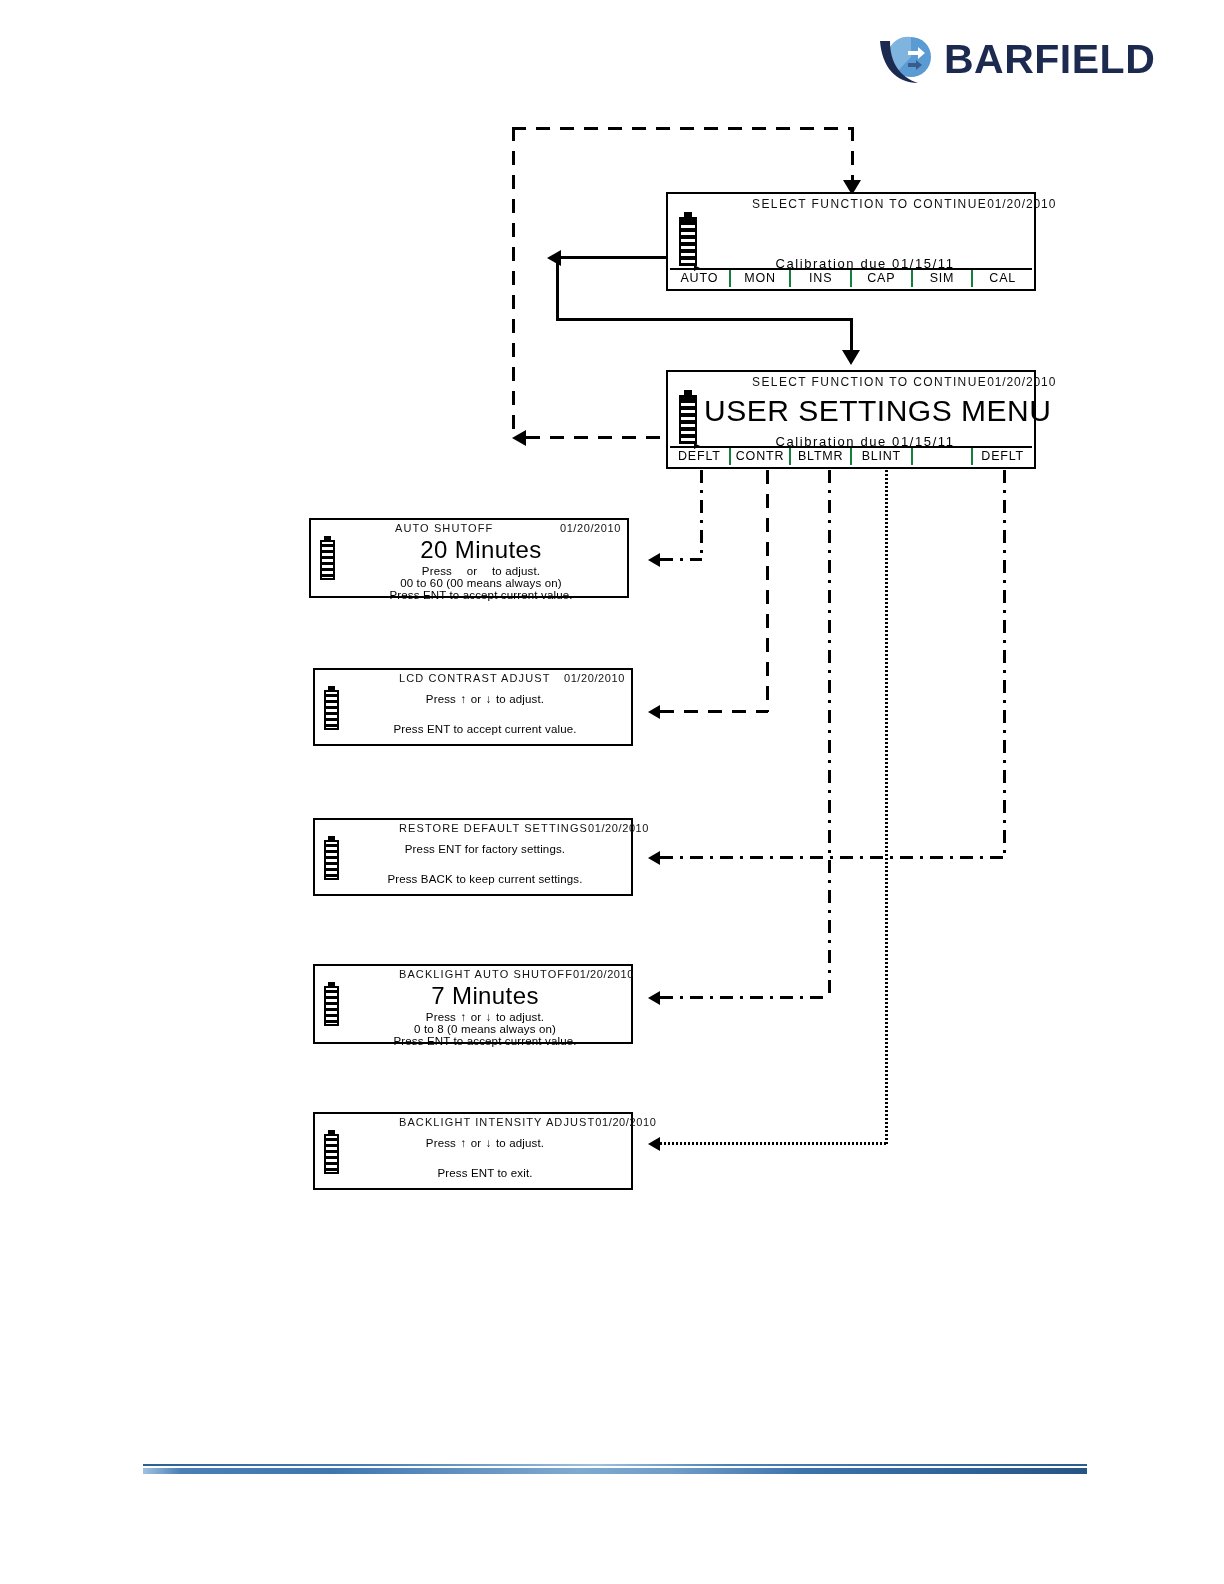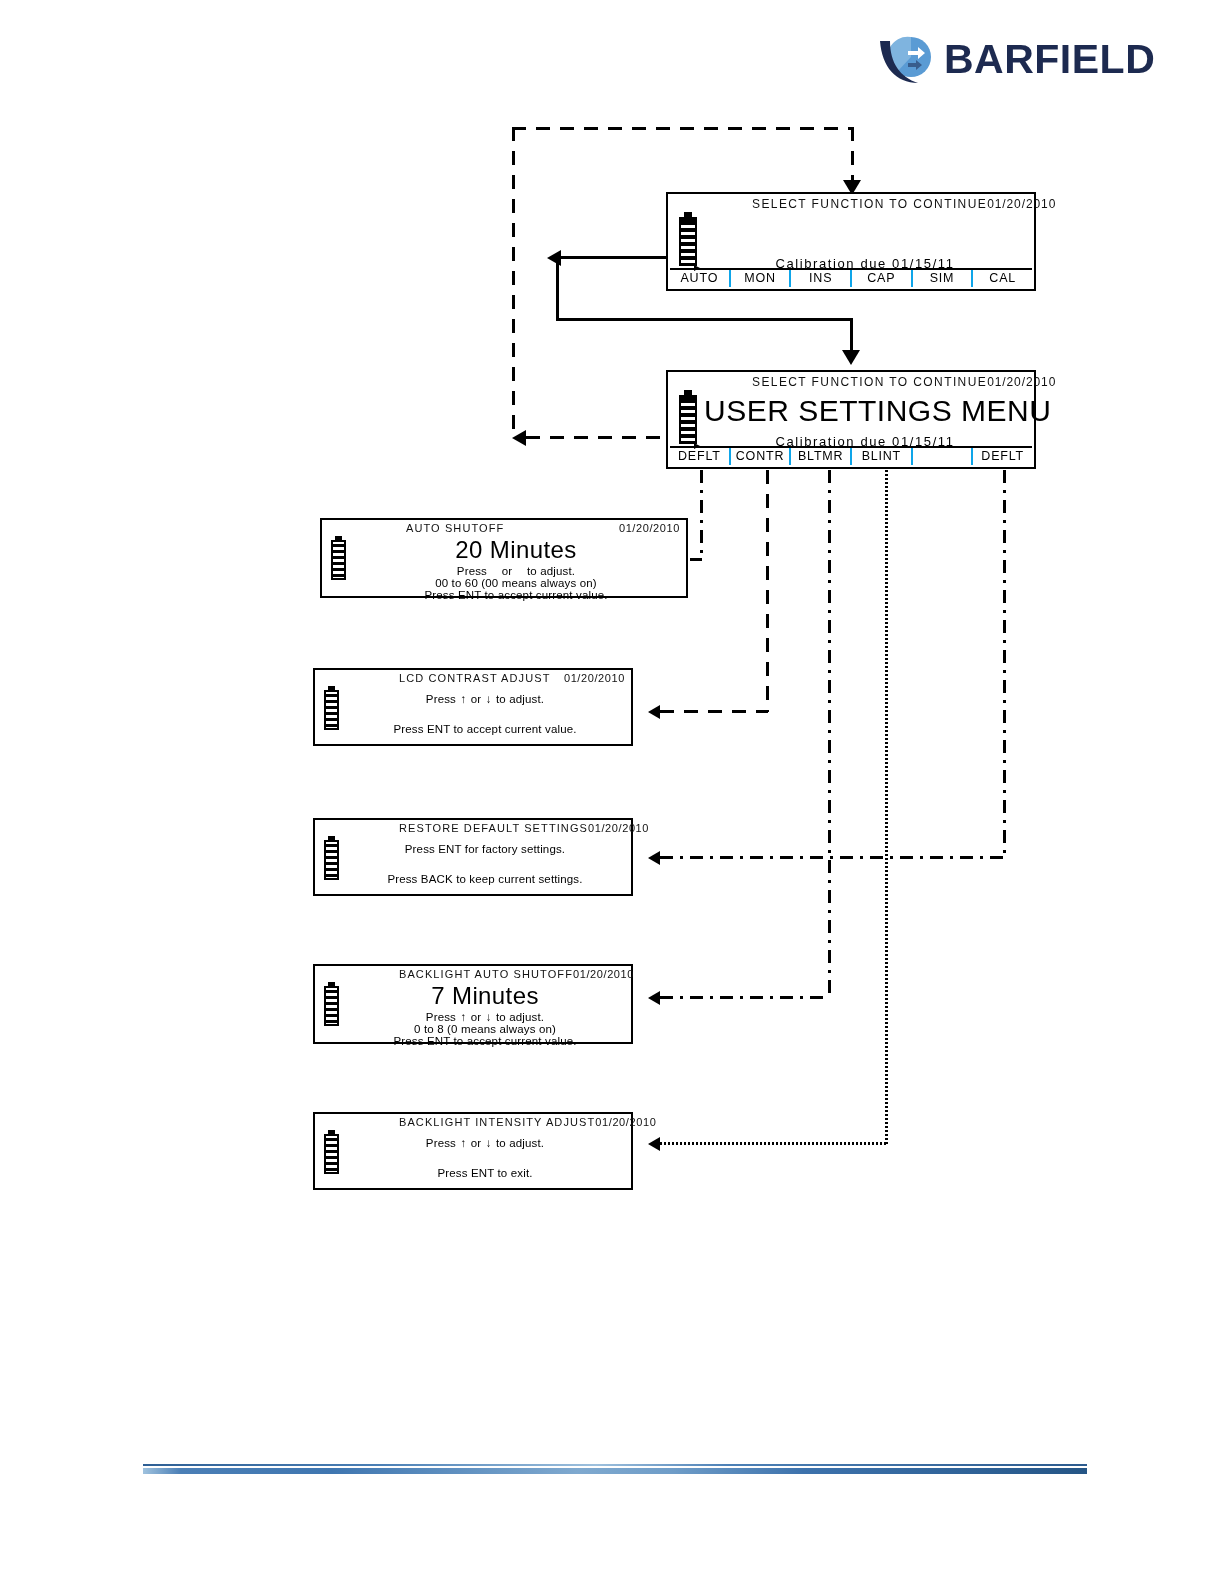--- a/index.html
+++ b/index.html
@@ -166,21 +166,21 @@
     display: flex;
     border-top: 2px solid #000;
     box-sizing: border-box;
   }
   .softkeys .sk {
     flex: 1 1 0;
     text-align: center;
     font-size: 12.5px;
     letter-spacing: 0.8px;
     line-height: 17px;
-    border-right: 2px solid #0ea5e9;
+    border-right: 2px solid #15803d;
     box-sizing: border-box;
     white-space: nowrap;
     overflow: hidden;
   }
   .softkeys .sk:last-child { border-right: none; }
 
   
   .lcd.small .val {
     position: absolute;
     left: 30px; right: 6px;
@@ -384,21 +384,21 @@
     <div class="softkeys">
       <span class="sk">DEFLT</span>
       <span class="sk">CONTR</span>
       <span class="sk">BLTMR</span>
       <span class="sk">BLINT</span>
       <span class="sk"></span>
       <span class="sk">DEFLT</span>
     </div>
   </div>
 
-  <div class="lcd small" id="lcd-auto-shutoff" style="left:320px; top:518px; width:368px; height:80px;">
+  <div class="lcd small" id="lcd-auto-shutoff" style="left:309px; top:518px; width:320px; height:80px;">
     <div class="hdr">
       <span class="ttl">AUTO SHUTOFF</span>
       <span class="date">01/20/2010</span>
     </div>
     <div class="batt">
       <span class="cap"></span>
       <span class="body"></span>
     </div>
     <div class="val">20 Minutes</div>
     <div class="ln" style="top:46px;">

